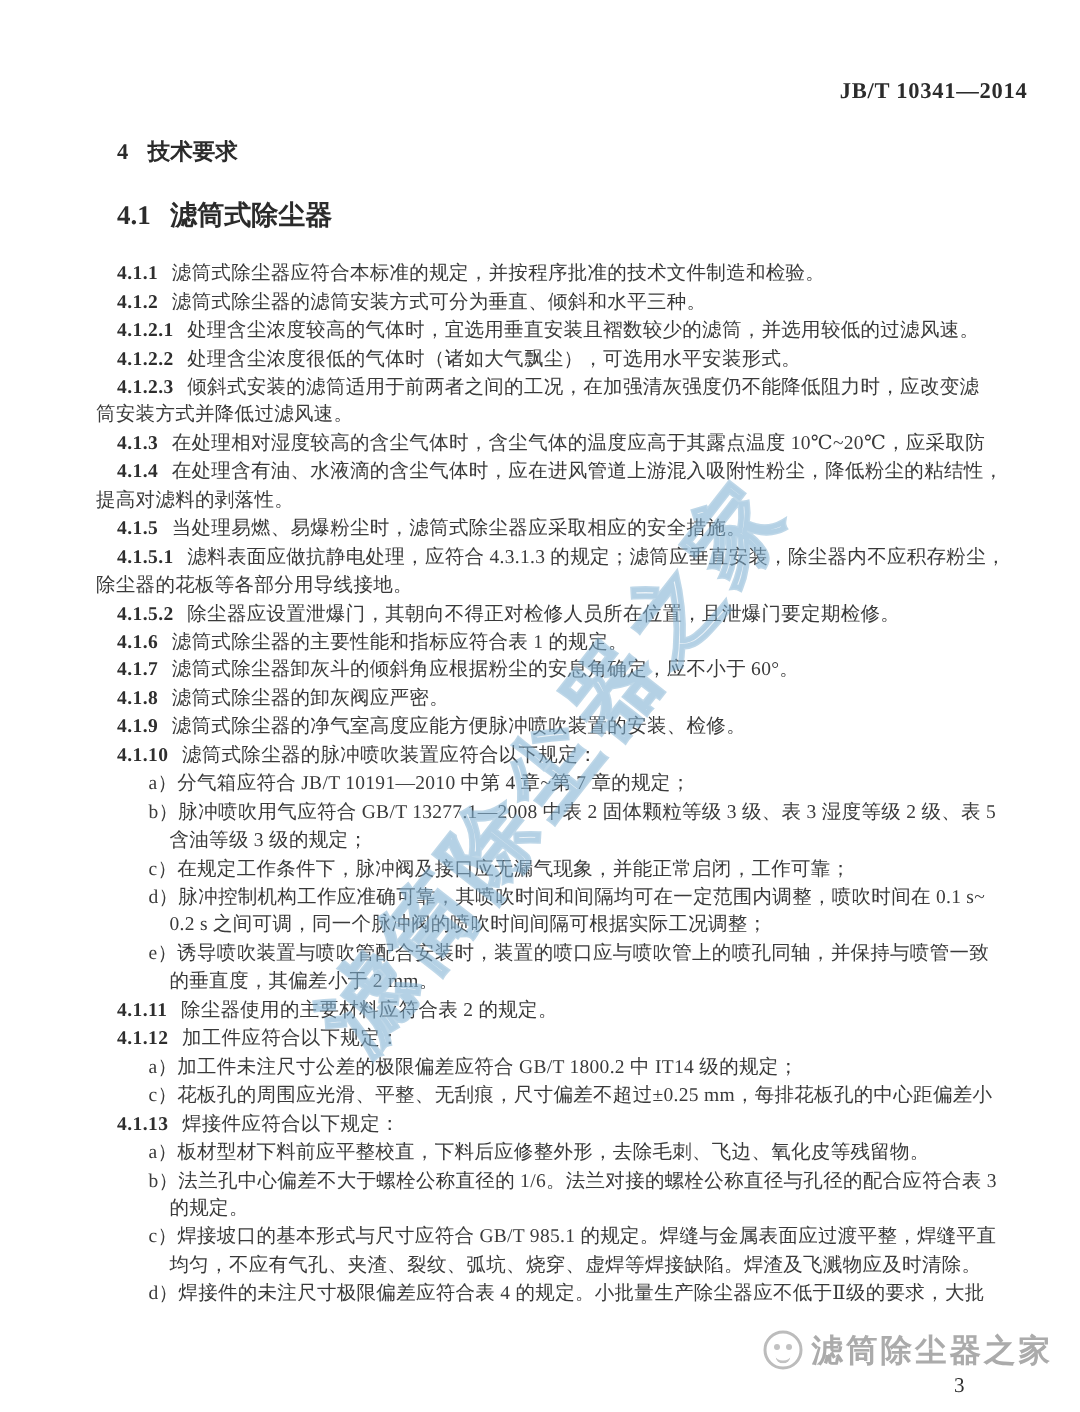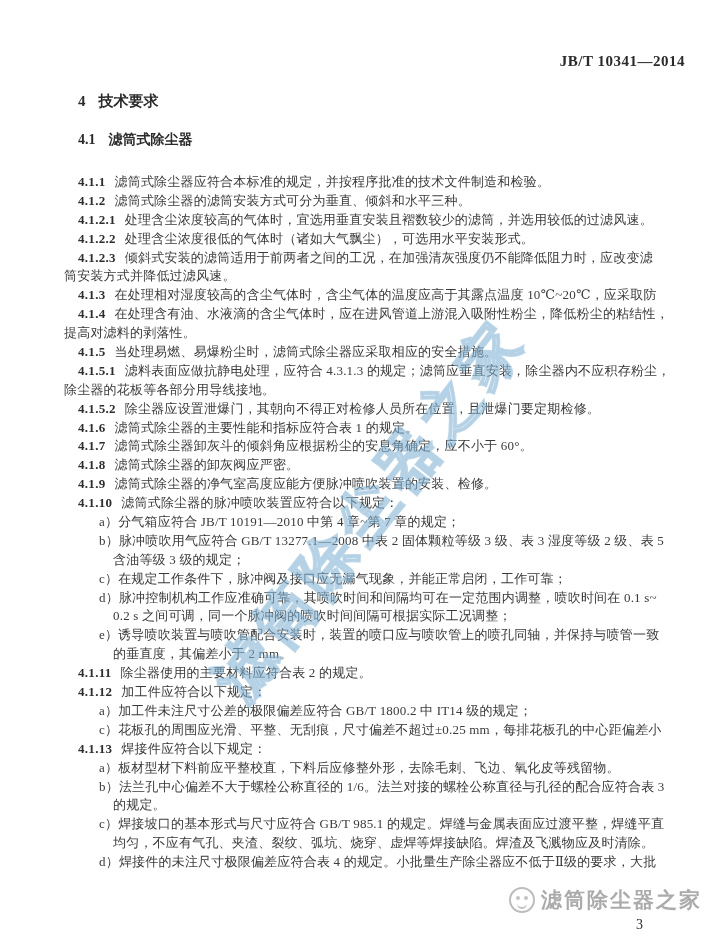--- a/index.html
+++ b/index.html
@@ -14,21 +14,21 @@
   .doc-header{
     position:absolute;top:53px;right:75px;
     font-size:15px;font-weight:bold;color:#2b2b2b;letter-spacing:0.5px;
   }
   .h1{
     position:absolute;left:78px;top:92px;
     font-size:15px;font-weight:bold;color:#2b2b2b;
   }
   .h2{
     position:absolute;left:78px;top:131px;
-    font-size:14px;font-weight:bold;color:#2b2b2b;
+    font-size:18px;font-weight:bold;color:#2b2b2b;
   }
   .h1 .num,.h2 .num{margin-right:13px;}
 
   .body-text{position:absolute;left:0;top:173px;width:720px;}
   .line{
     position:relative;height:18.9px;line-height:18.9px;
     font-size:13px;color:#3a3a3a;white-space:nowrap;
     letter-spacing:0.2px;
   }
   .line .cnum{font-weight:bold;color:#2e2e2e;margin-right:9px;letter-spacing:0.3px;}

